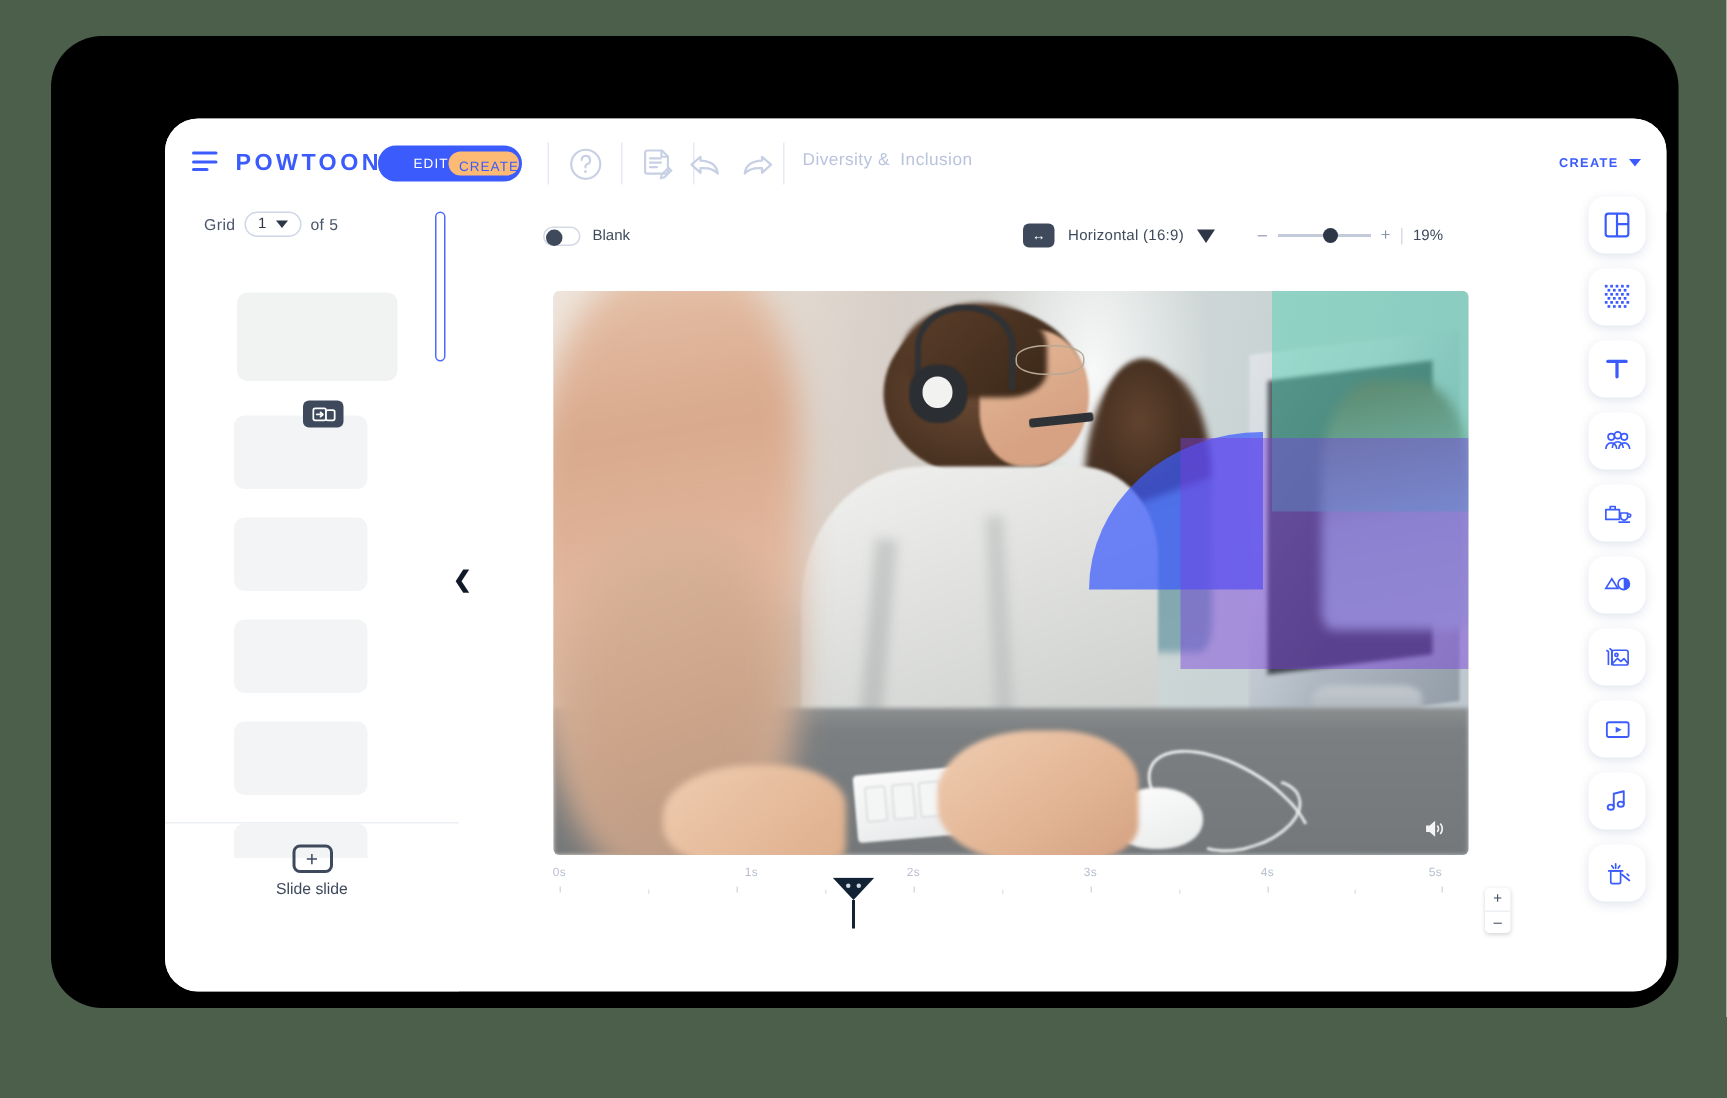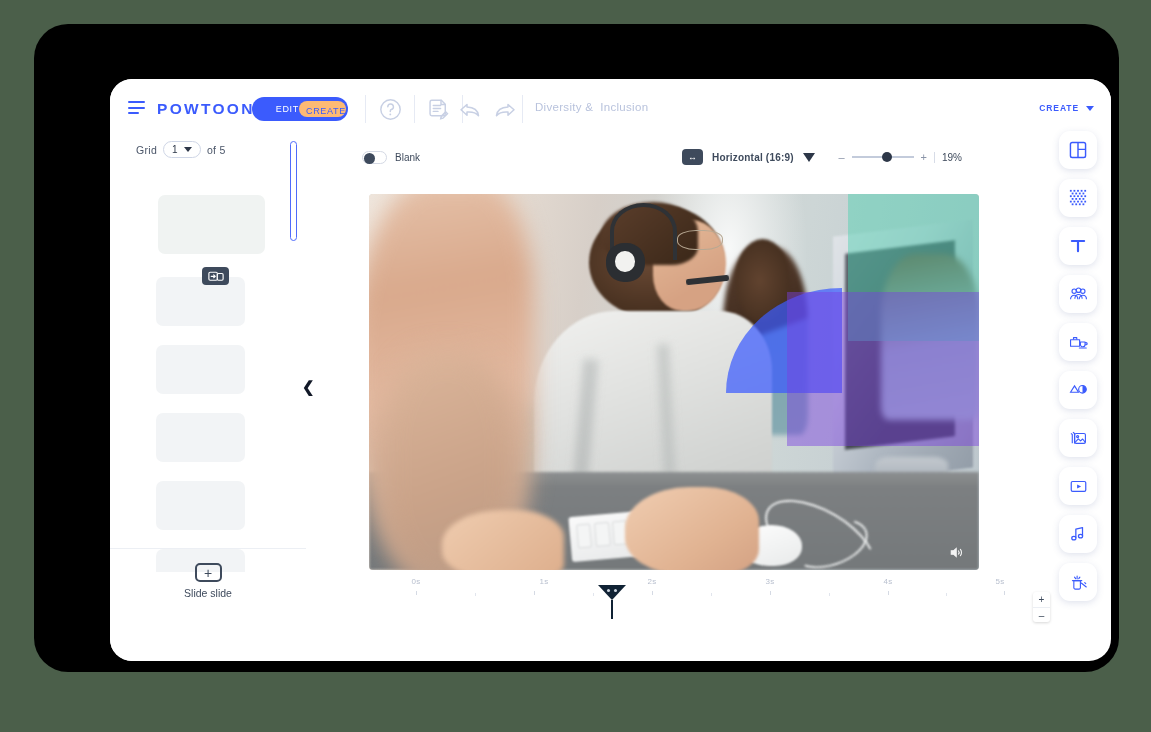--- a/index.html
+++ b/index.html
@@ -188,21 +188,21 @@
 
   #ratio-selector {
     position: absolute; left: 376px; top: 8px;
     display: flex; align-items: center; gap: 9px; cursor: pointer;
   }
   #ratio-icon {
     width: 21px; height: 16px; border-radius: 4px;
     background: #3e4a5c; color: #fff; font-size: 9px;
     display: flex; align-items: center; justify-content: center;
   }
-  #ratio-label { font-size: 10px; color: #3e4a5c; letter-spacing: .2px; font-weight: bold; }
+  #ratio-label { font-size: 10px; color: #3e4a5c; letter-spacing: .2px; }
   #ratio-caret {
     width: 0; height: 0;
     border-left: 6px solid transparent; border-right: 6px solid transparent;
     border-top: 9px solid #2d3748;
   }
 
   #zoom-controls {
     position: absolute; right: 44px; top: 10px;
     display: flex; align-items: center; gap: 7px;
   }
@@ -414,21 +414,21 @@
     background: #7a3fe0; opacity: .46;
   }
   #speaker-icon {
     position: absolute; right: 14px; bottom: 8px;
     color: #ffffff; font-size: 13px; opacity: .92;
   }
 
   
   #timeline {
     position: absolute; left: 259px; top: 498px;
-    width: 620px; height: 55px; margin-left: 43px;
+    width: 620px; height: 55px;
   }
   #ruler { position: absolute; left: 0; top: 0; width: 100%; height: 30px; }
   .tick-major {
     position: absolute; top: 0; font-size: 8px; color: #b9c0cf;
     transform: translateX(-50%); letter-spacing: .2px;
   }
   .tick-mark {
     position: absolute; top: 14px; width: 1px; height: 4px;
     background: #d5dae4;
   }

